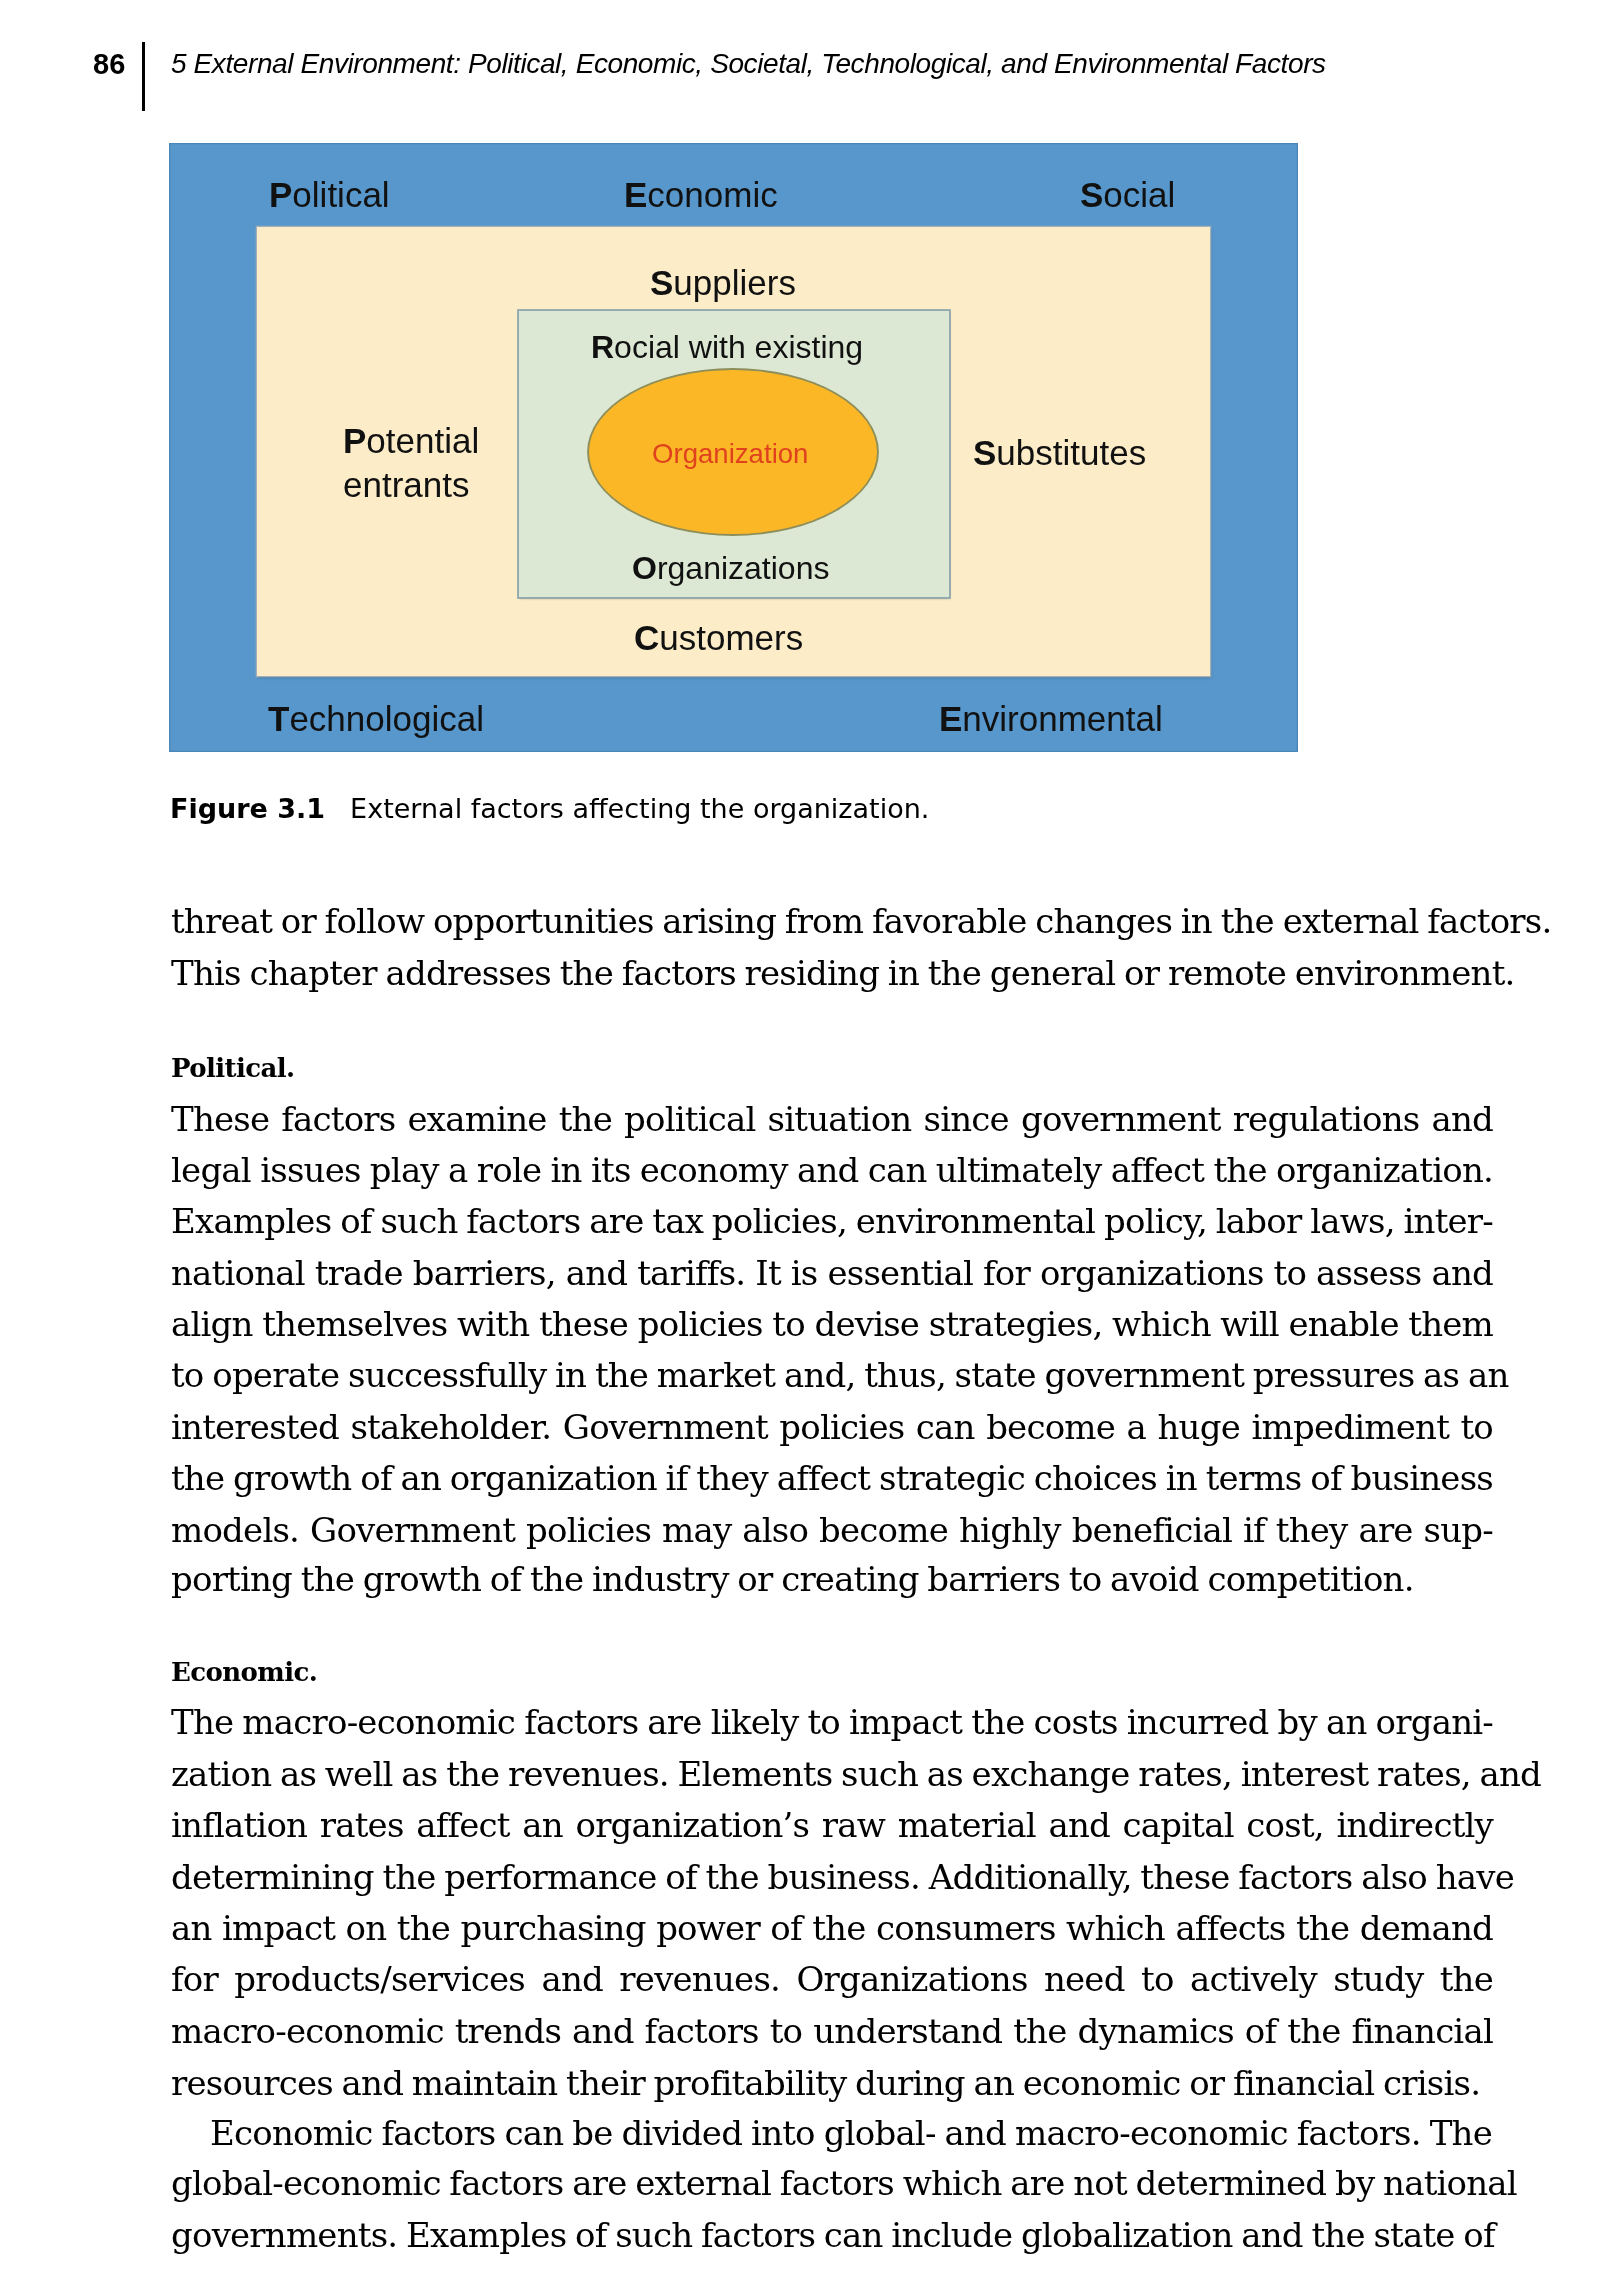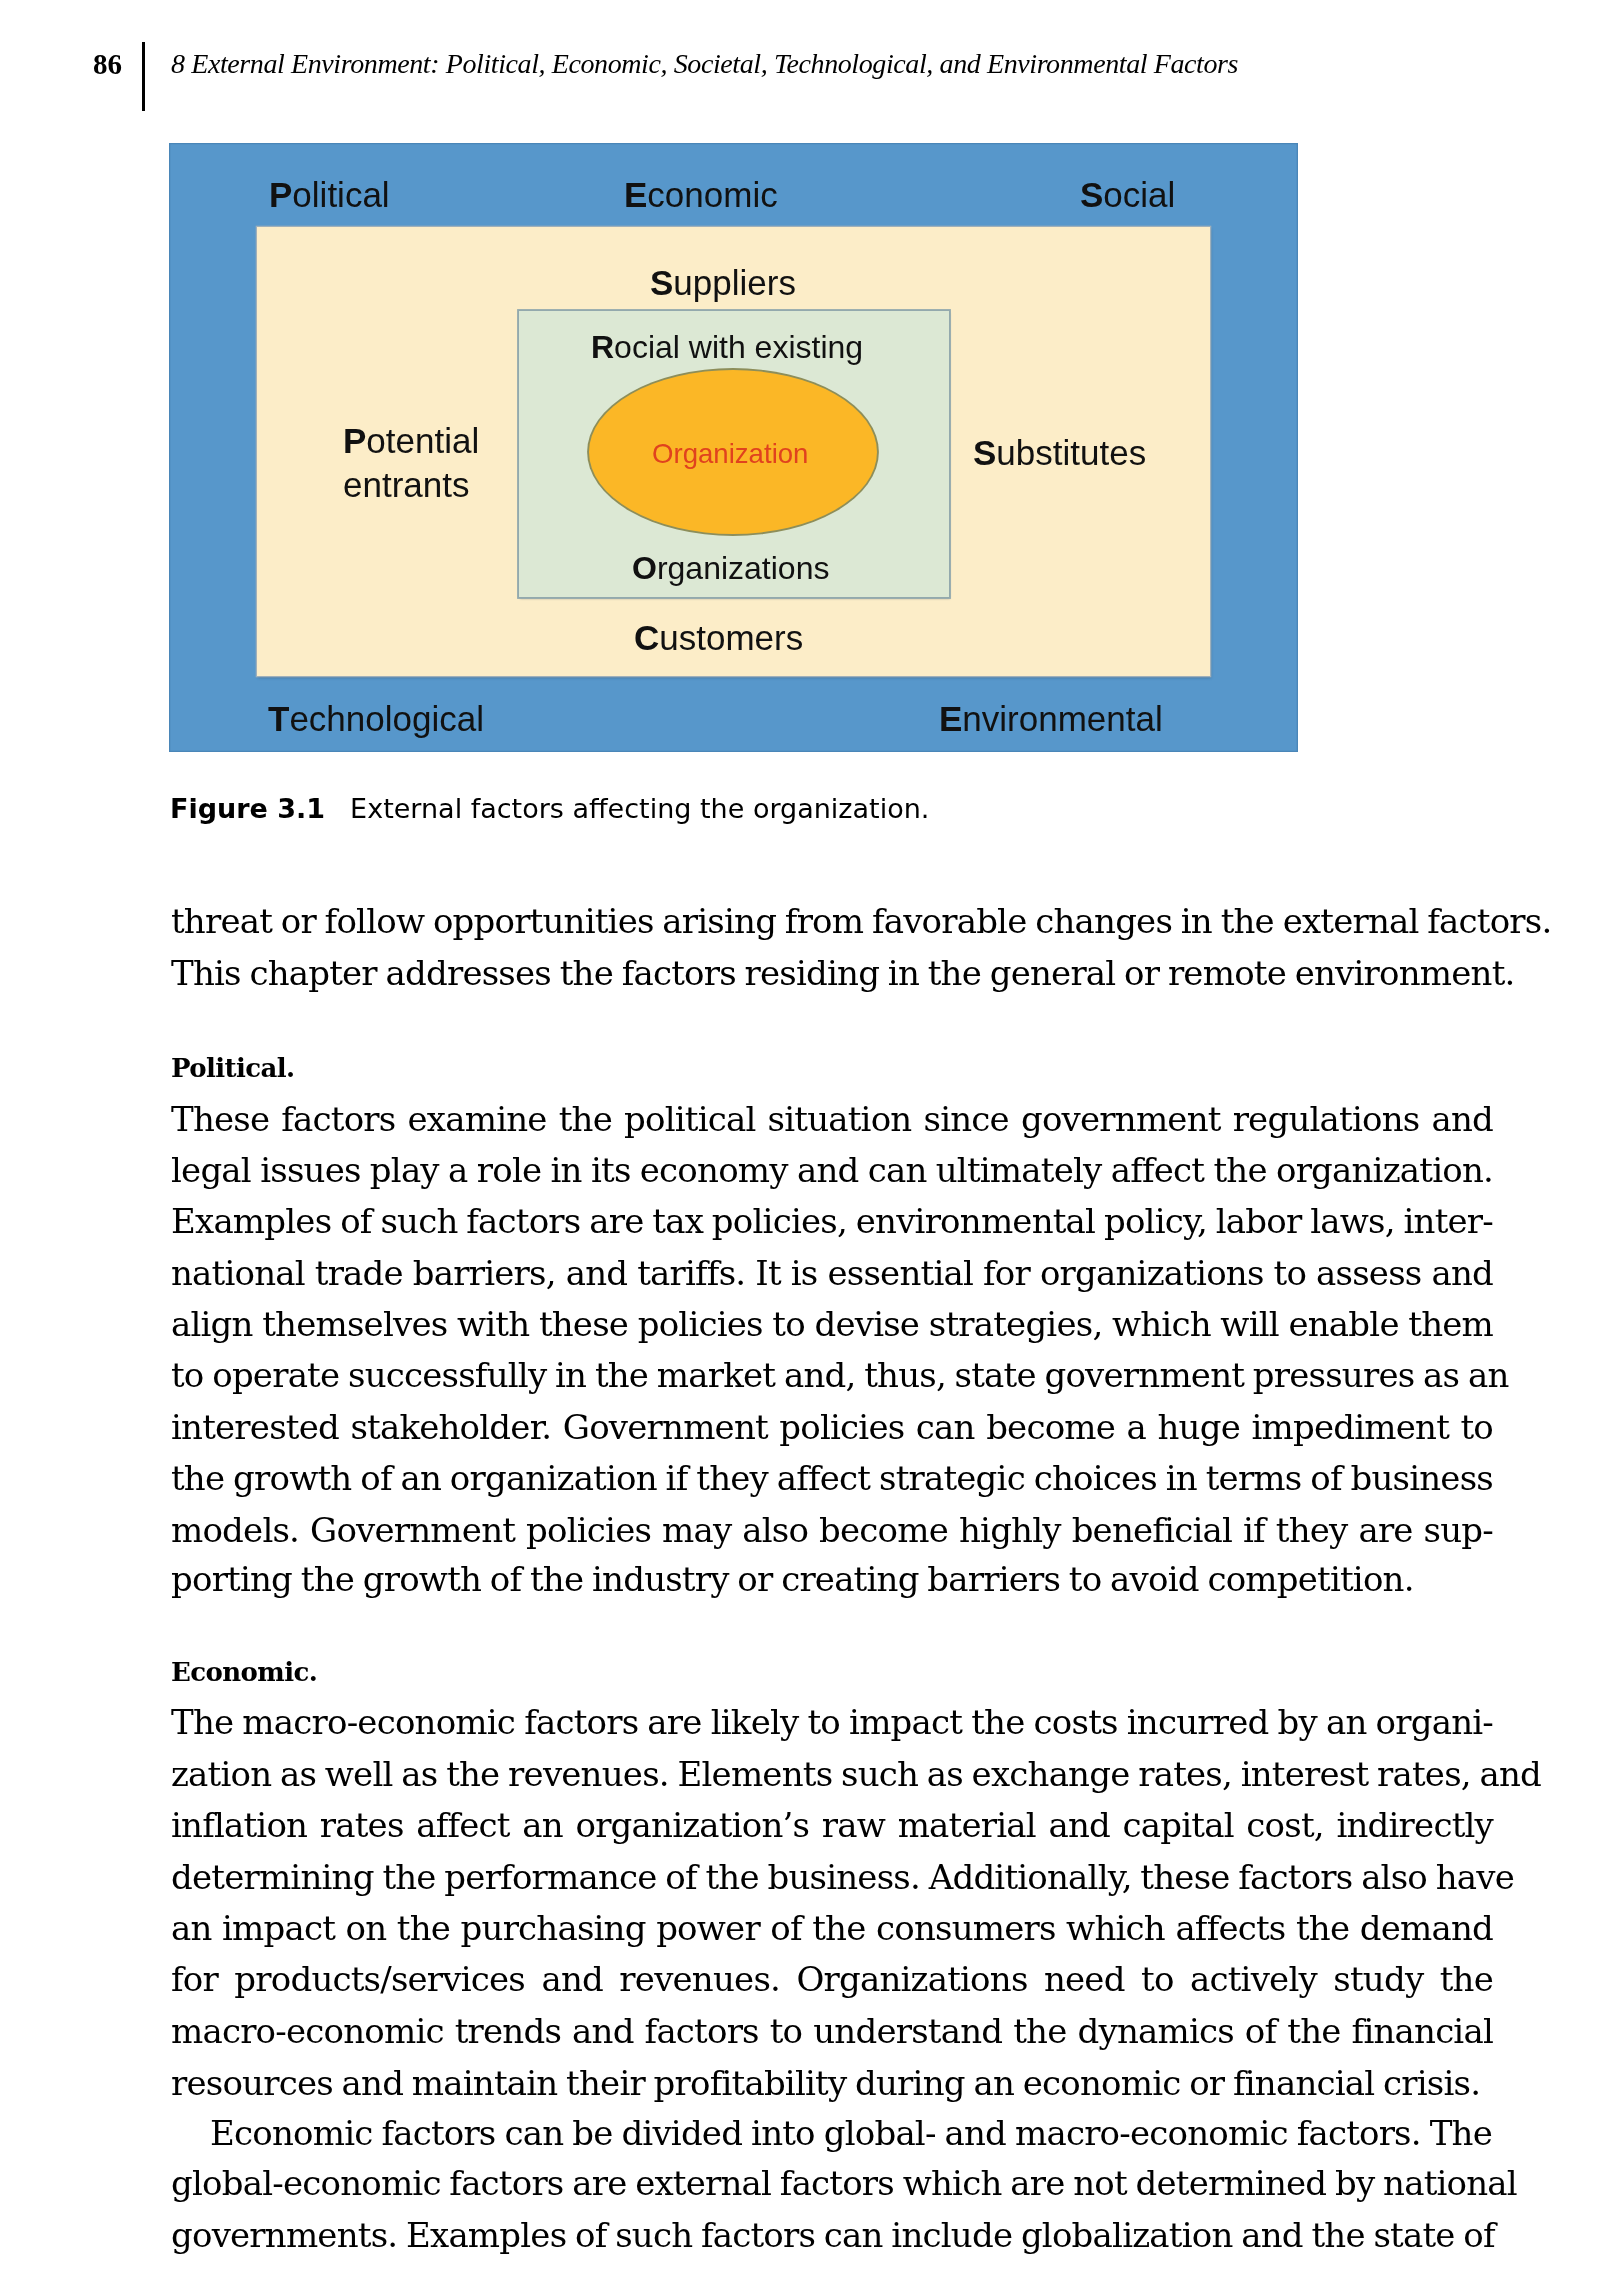--- a/index.html
+++ b/index.html
@@ -1,18 +1,18 @@
 <!DOCTYPE html>
 <html style="font-size:10px"><head>
 <meta charset="utf-8">
 <style>
   html, body { margin:0; padding:0; background:#ffffff; }
   body { width:1623px; height:2295px; position:relative; overflow:hidden; color:#000; }
   .abs { position:absolute; }
-  .running-head { font-family:Liberation Serif, serif; }
+  .running-head { font-family:Liberation Sans, sans-serif; }
   .page-num { left:93px; top:45px; font-size:29px; font-weight:bold; line-height:38px; }
   .head-rule { left:142px; top:42px; width:3.1px; height:69px; background:#000; }
   .head-title { left:171px; top:45px; font-size:28px; font-style:italic; line-height:38px; white-space:nowrap; letter-spacing:-0.4px; }
 
   .fig-outer { left:169px; top:143px; width:1129px; height:609px; background:#5797cb; box-shadow: inset 0 0 0 1.3px #4a86b8; }
   .fig-cream { left:257px; top:227px; width:953px; height:449px; background:#fcedc8; box-shadow: 0 0 0 1.3px #9fb0bb, 1.3px 1.9px 2.5px rgba(40,60,80,0.35); }
   .fig-green { left:519px; top:311px; width:430px; height:286px; background:#dce8d4; box-shadow: 0 0 0 1.9px #93a9ad, 1.3px 1.9px 1.9px rgba(40,60,80,0.3); }
   .fig-ellipse { left:589px; top:370px; width:288px; height:164px; border-radius:50%; background:#fbb726; box-shadow: 0 0 0 1.9px #8d8e5a; }
   .flabel { font-family:"Liberation Sans", sans-serif; font-size:35px; line-height:38px; white-space:nowrap; color:#111; }
   .flabel b { font-weight:bold; }
@@ -25,21 +25,21 @@
   .body-line { position:absolute; left:171px; width:1322px; font-family:"DejaVu Serif", serif; font-size:34px; line-height:44px; white-space:nowrap; text-align:justify; text-align-last:justify; letter-spacing:-0.8px; word-spacing:-1.3px; }
   .body-line.last { text-align-last:left; }
   .body-line.indent { padding-left:39px; width:1282px; }
   .section-head { position:absolute; left:171px; font-family:"DejaVu Serif", serif; font-size:26px; line-height:44px; font-weight:bold; letter-spacing:-0.6px; }
 </style>
 </head>
 <body>
 
 <div class="abs running-head page-num">86</div>
 <div class="abs head-rule"></div>
-<div class="abs running-head head-title">8  External Environment: Political, Economic, Societal, Technological, and Environmental Factors</div>
+<div class="abs running-head head-title">5  External Environment: Political, Economic, Societal, Technological, and Environmental Factors</div>
 
 <div class="abs fig-outer"></div>
 <div class="abs fig-cream"></div>
 <div class="abs fig-green"></div>
 <div class="abs fig-ellipse"></div>
 
 <div class="abs flabel" style="left:269px; top:176px;"><b>P</b><span>olitical</span></div>
 <div class="abs flabel" style="left:624px; top:176px;"><b>E</b><span>conomic</span></div>
 <div class="abs flabel" style="left:1080px; top:176px;"><b>S</b><span>ocial</span></div>
 

